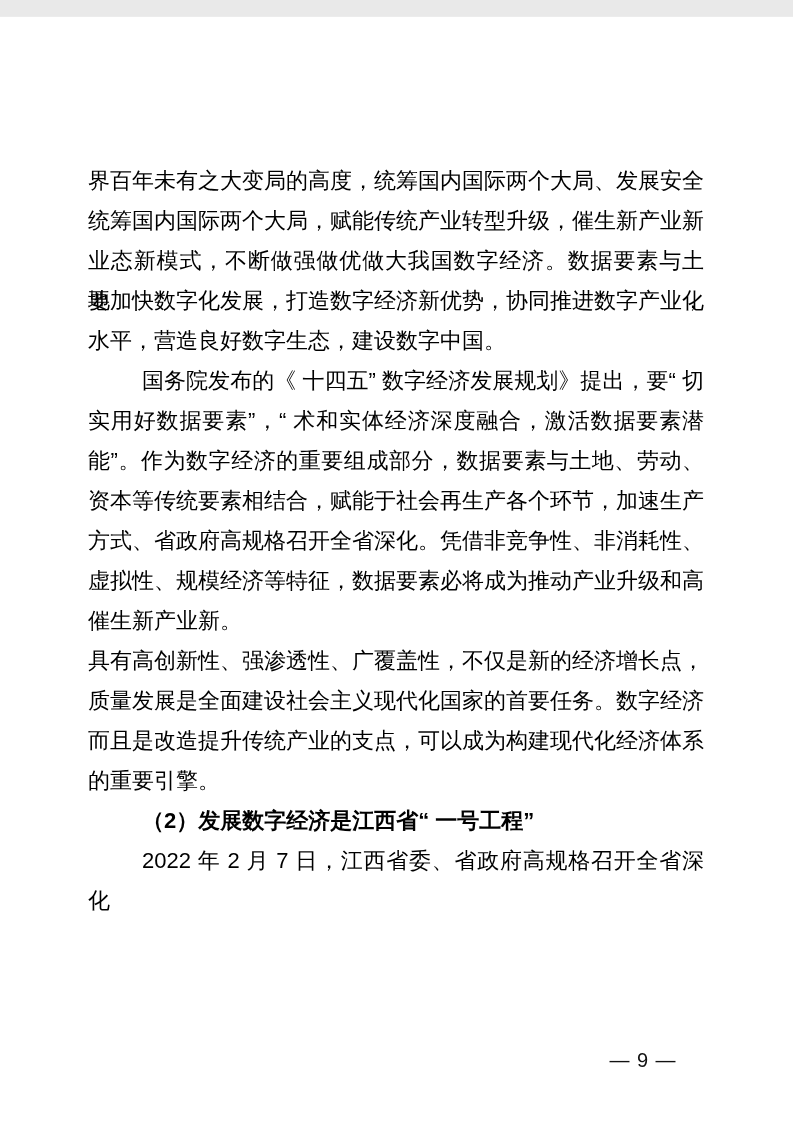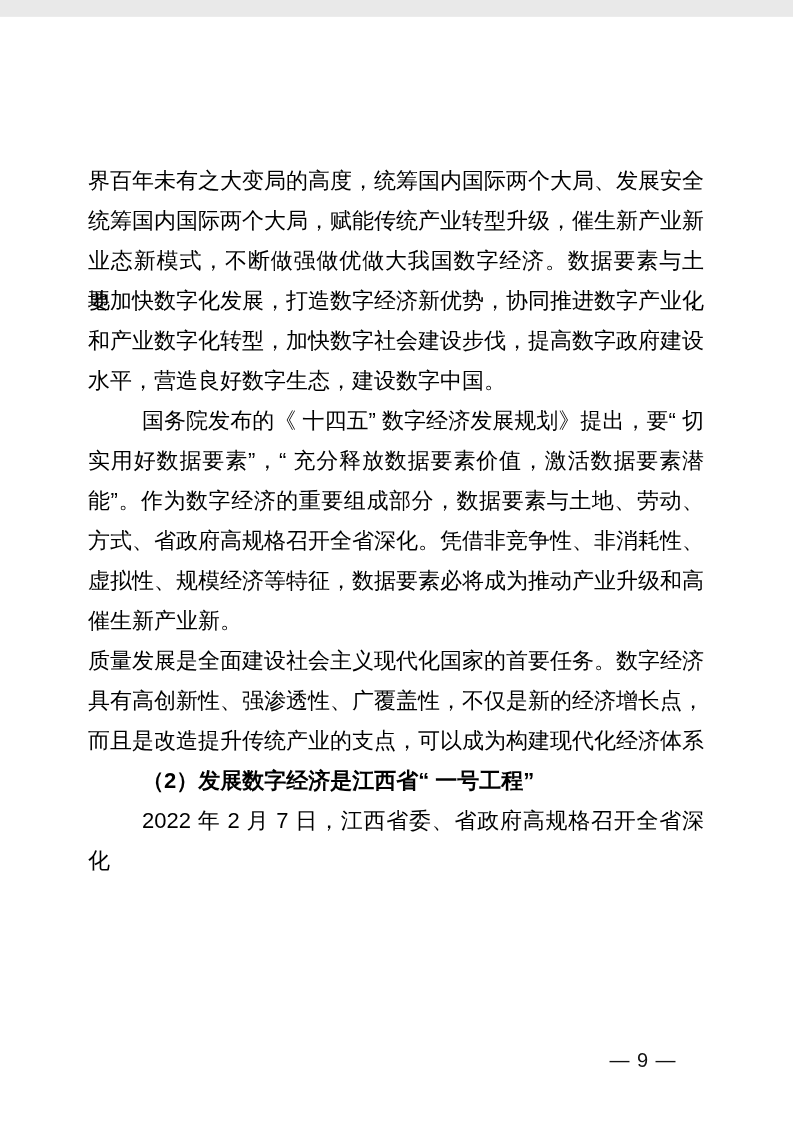--- a/index.html
+++ b/index.html
@@ -62,37 +62,38 @@
 <body>
 
 <div class="page">
   <div class="content">
 
     <div class="para">
       <div class="line fill">界百年未有之大变局的高度，统筹国内国际两个大局、发展安全</div>
       <div class="line fill">统筹国内国际两个大局，赋能传统产业转型升级，催生新产业新</div>
       <div class="line fill">业态新模式，不断做强做优做大我国数字经济。数据要素与土地，</div>
       <div class="line fill">要加快数字化发展，打造数字经济新优势，协同推进数字产业化</div>
-      <div class="line fill">和产业数字化转型，加快数字社会建设步伐，提高数字政府建设</div>
       <div class="line end">水平，营造良好数字生态，建设数字中国。</div>
     </div>
 
     <div class="para">
       <div class="line fill indent">国务院发布的《 十四五” 数字经济发展规划》提出，要“ 切</div>
-      <div class="line fill">实用好数据要素”，“ 充分释放数据要素价值，激活数据要素潜</div>
+      <div class="line fill">实用好数据要素”，“ 术和实体经济深度融合，激活数据要素潜</div>
       <div class="line fill">能”。作为数字经济的重要组成部分，数据要素与土地、劳动、</div>
+      <div class="line fill">资本等传统要素相结合，赋能于社会再生产各个环节，加速生产</div>
       <div class="line fill">方式、省政府高规格召开全省深化。凭借非竞争性、非消耗性、</div>
       <div class="line fill">虚拟性、规模经济等特征，数据要素必将成为推动产业升级和高</div>
       <div class="line end">催生新产业新。</div>
     </div>
 
     <div class="para">
+      <div class="line fill">具有高创新性、强渗透性、广覆盖性，不仅是新的经济增长点，</div>
       <div class="line fill">质量发展是全面建设社会主义现代化国家的首要任务。数字经济</div>
-      <div class="line fill">具有高创新性、强渗透性、广覆盖性，不仅是新的经济增长点，</div>
       <div class="line fill">而且是改造提升传统产业的支点，可以成为构建现代化经济体系</div>
+      <div class="line end">的重要引擎。</div>
     </div>
 
     <div class="para">
       <div class="line end indent heading-line">（2）发展数字经济是江西省“ 一号工程”</div>
     </div>
 
     <div class="para">
       <div class="line fill indent">2022 年 2 月 7 日，江西省委、省政府高规格召开全省深化</div>
     </div>
 

